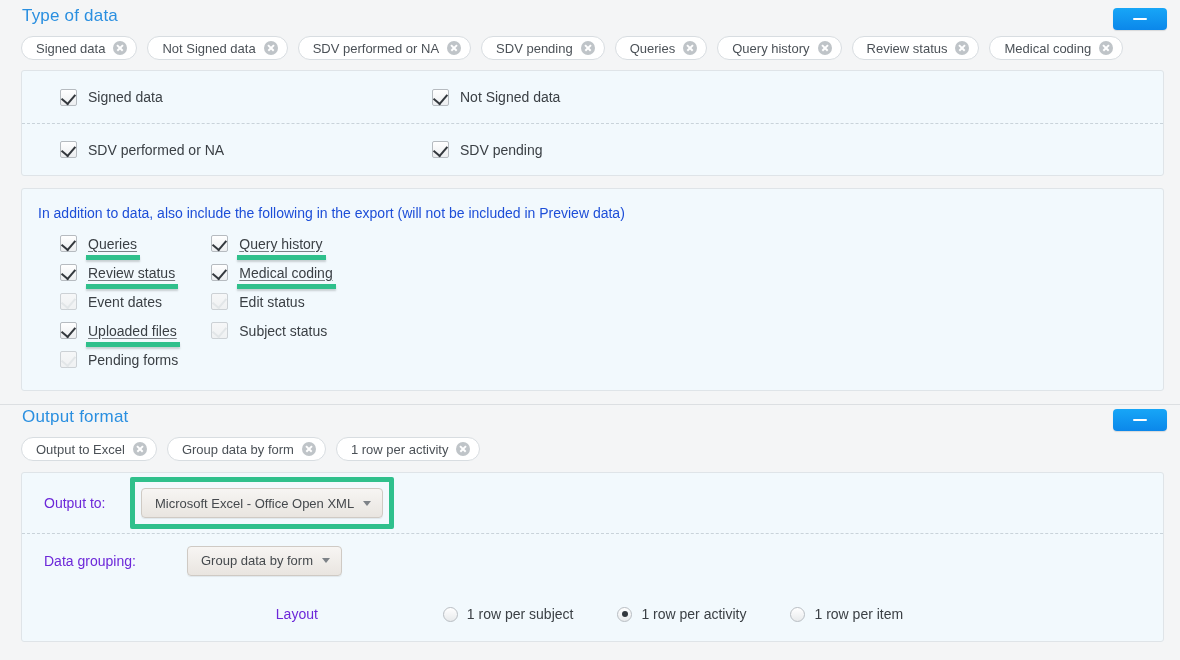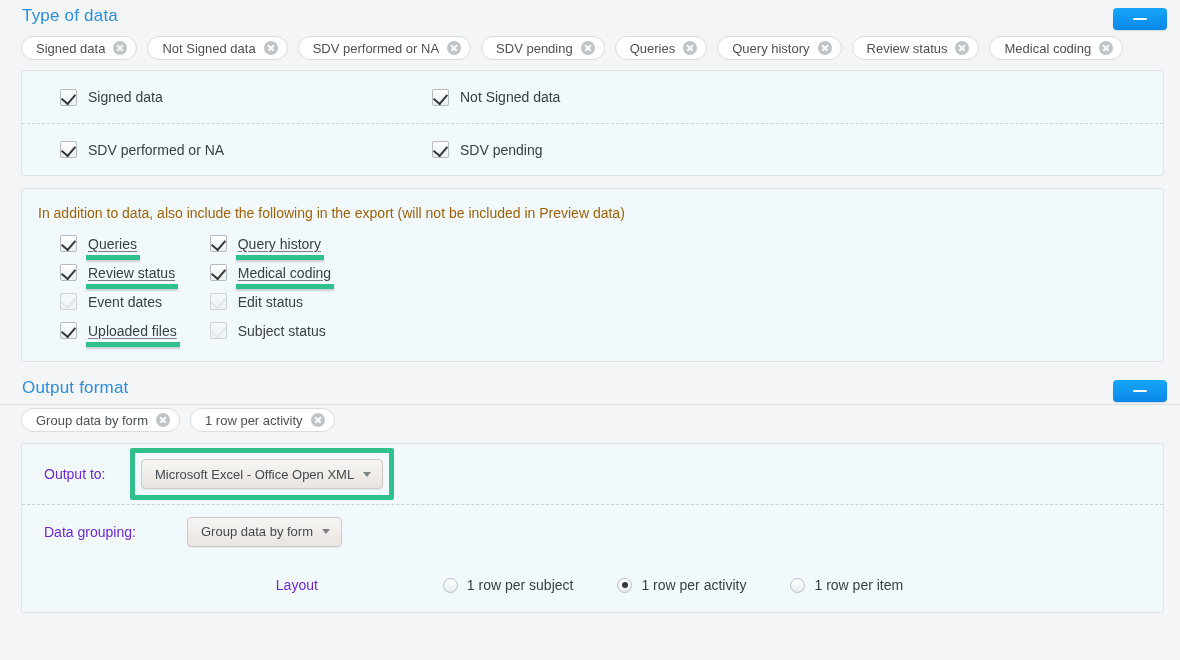--- a/index.html
+++ b/index.html
@@ -185,21 +185,21 @@
     right: -3px;
     bottom: -7px;
     height: 5px;
     background: #2fc08c;
     box-shadow: 0 2px 2px rgba(120,128,132,.35);
   }
 
   
   .panel-note {
     font-size: 14px;
-    color: #a16207;
+    color: #1d4ed8;
     padding: 16px 0 2px 16px;
     white-space: nowrap;
   }
   .cb-list {
     padding: 6px 0 16px 38px;
   }
   .cb-line {
     display: flex;
     align-items: center;
     height: 29px;
@@ -400,20 +400,26 @@
               <span class="tick"></span>
             </span>
           <span class="cb-text">Event dates</span>
         </div>
         <div class="cb-line">
           <span class="checkbox">
               <span class="tick"></span>
             </span>
           <span class="cb-text underlined hl">Uploaded files</span>
         </div>
+        <div class="cb-line">
+          <span class="checkbox off">
+              <span class="tick"></span>
+            </span>
+          <span class="cb-text">Pending forms</span>
+        </div>
       </div>
       <div class="cb-list" style="padding-left:33px;">
         <div class="cb-line">
           <span class="checkbox">
               <span class="tick"></span>
             </span>
           <span class="cb-text underlined hl">Query history</span>
         </div>
         <div class="cb-line">
           <span class="checkbox">
@@ -443,20 +449,24 @@
 <div class="section" style="margin-top:10px;">
 
   <div class="section-head">
     <div class="section-title">Output format</div>
     <button class="collapse-btn">
       <span class="dash"></span>
     </button>
   </div>
 
   <div class="chips">
+    <div class="chip">
+      <span class="chip-label">Output to Excel</span>
+      <span class="chip-x"></span>
+    </div>
     <div class="chip">
       <span class="chip-label">Group data by form</span>
       <span class="chip-x"></span>
     </div>
     <div class="chip">
       <span class="chip-label">1 row per activity</span>
       <span class="chip-x"></span>
     </div>
   </div>
 

